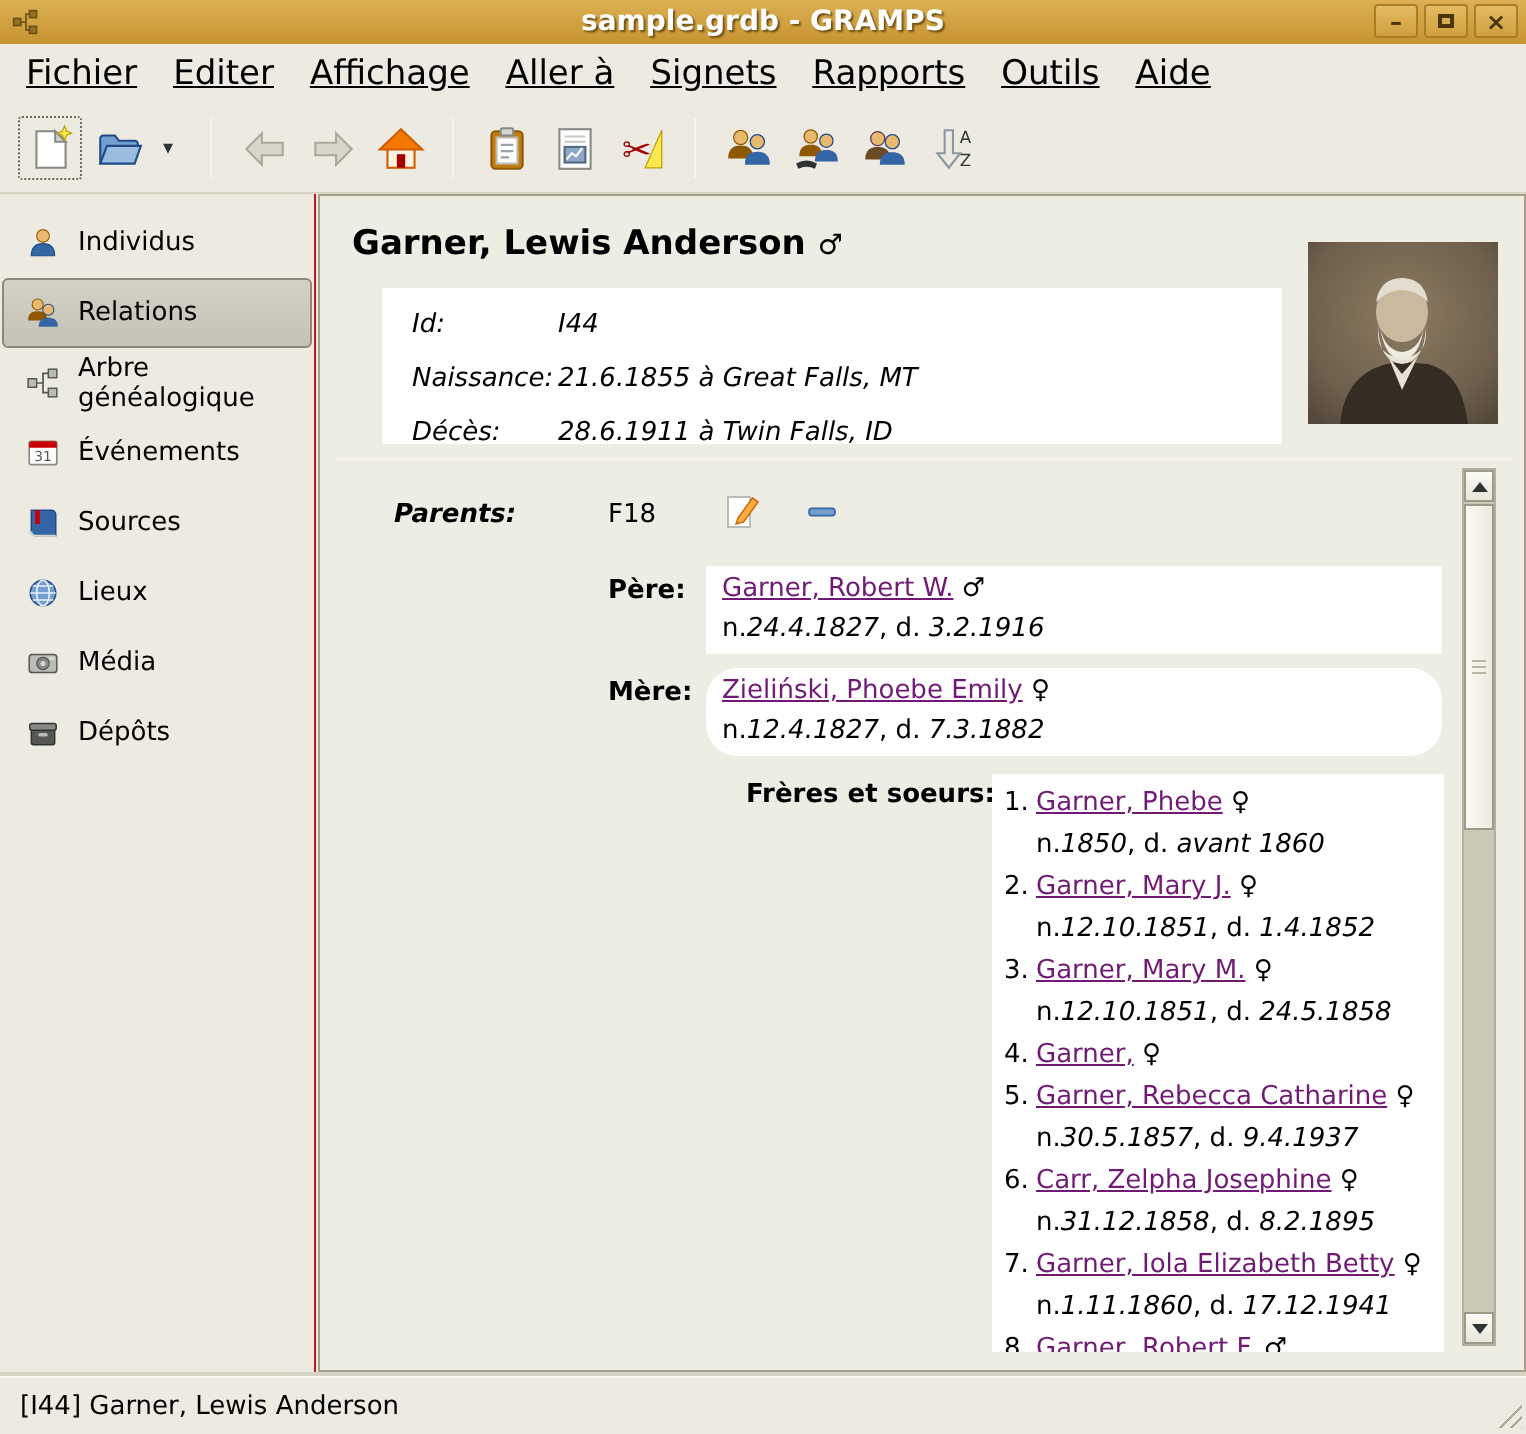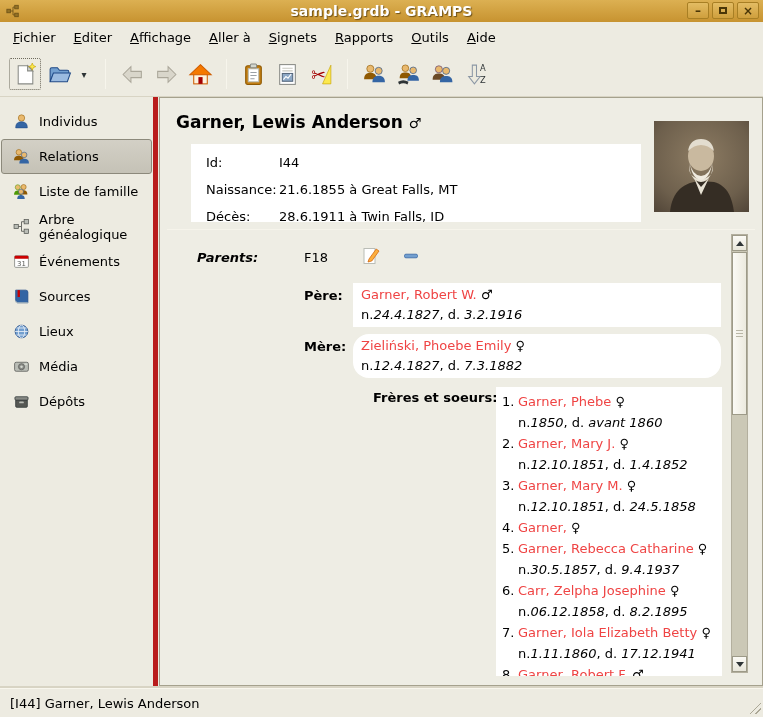--- a/index.html
+++ b/index.html
@@ -35,21 +35,21 @@
     cursor:default;
   }
   .max-glyph { width:8px; height:7px; border:2px solid #4a3608; display:block; }
 
   
   .menubar {
     position:absolute; left:0; top:22px; right:0; height:30px;
     background:#edebe1; display:flex; align-items:center; padding-left:4px;
   }
   .menu-item {
-    display:inline-block; padding:5px 9px; font-size:13px; cursor:default;
+    display:inline-block; padding:5px 9px; font-size:17px; cursor:default;text-decoration:underline;
   }
   .menu-item::first-letter { text-decoration: underline; }
 
   
   .toolbar {
     position:absolute; left:0; top:52px; right:0; height:45px;
     background:#edebe1; display:flex; align-items:center; padding-left:8px;
     border-bottom:1px solid #d8d4c4;
   }
   .tb-btn {
@@ -59,21 +59,21 @@
   .tb-btn.focused { outline:1px dotted #6d6a5c; outline-offset:-2px; }
   .tb-btn svg { width:25px; height:25px; }
   .tb-chevron { width:16px; height:34px; display:flex; align-items:center; justify-content:center;
     font-size:10px; color:#2e3436; margin-right:4px; }
   .tb-sep { width:1px; height:30px; background:#c6c2b0; border-right:1px solid #f7f5ec; margin:0 9px; flex:0 0 auto; }
   .disabled svg { opacity:.95; }
 
   
   .sidebar {
     position:absolute; left:0; top:97px; width:158px; bottom:29px;
-    background:#edebe1; border-right:5px solid #b91c1c; padding-top:7px;
+    background:#edebe1; border-right:1px solid #b91c1c; padding-top:7px;
   }
   .side-item {
     height:35px; display:flex; align-items:center; gap:9px;
     padding-left:11px; font-size:13px; cursor:default;
     border:1px solid transparent; margin:0 1px;
   }
   .side-item svg { width:17px; height:17px; flex:0 0 auto; }
   .side-item.selected {
     background: linear-gradient(#d3d0c6,#c5c2b6);
     border:1px solid #8c897b; border-radius:3px;
@@ -84,21 +84,21 @@
     position:absolute; left:159px; top:97px; right:0; bottom:31px;
     background:#eeede4; border:1px solid #a5a18d;
   }
   .person-title { position:absolute; left:16px; top:14px; font-size:17px; font-weight:bold; }
   .person-title .gender { font-size:14px; font-weight:normal; }
 
   .info-box {
     position:absolute; left:31px; top:46px; width:450px; height:78px;
     background:#fff; padding-top:5px;
   }
-  .info-row { display:flex; height:27px; align-items:center; }
+  .info-row { display:flex; height:27px; align-items:center;font-style:italic; }
   .info-label { width:88px; padding-left:15px; flex:0 0 auto; }
   .portrait { position:absolute; left:494px; top:23px; width:95px; height:91px; }
 
   .hsep { position:absolute; left:7px; right:7px; top:131px; height:1px; background:#ccc8b7; border-bottom:1px solid #f6f4eb; }
 
   .parents-label { position:absolute; left:37px; top:152px; font-weight:bold; font-style:italic; }
   .family-id { position:absolute; left:144px; top:152px; }
   .icon-btn { position:absolute; width:22px; height:22px; top:148px; cursor:default; }
   .icon-btn svg { width:20px; height:20px; }
   .edit-btn { left:201px; }
@@ -106,21 +106,21 @@
 
   .role-label { position:absolute; left:144px; font-weight:bold; }
   .father-label { top:190px; }
   .mother-label { top:241px; }
   .person-box {
     position:absolute; left:193px; width:368px; height:44px;
     background:#fff; padding:2px 0 0 8px; line-height:20px;
   }
   .father-box { top:185px; }
   .mother-box { top:236px;border-radius:16px; }
-  .plink { cursor:pointer; color:#ef4444; }
+  .plink { text-decoration:underline; cursor:pointer; color:#701a75; }
   .dates i { font-style:italic;text-align:center; }
 
   .siblings-label { position:absolute; left:213px; top:292px; font-weight:bold; white-space:nowrap; }
   .siblings-box {
     position:absolute; left:336px; top:289px; width:226px; height:289px;
     background:#fff; overflow:hidden; padding:4px 0 0 6px; line-height:21px;
   }
   .sib-num { display:inline-block; width:16px; }
   .sib-line2 { padding-left:16px; white-space:nowrap; }
   .sib-line1 { white-space:nowrap; }
@@ -297,31 +297,20 @@
       <span>Individus</span>
     </div>
     <div class="side-item selected">
       <svg viewBox="0 0 16 16">
         <circle cx="5.5" cy="4" r="2.6" fill="#e9b96e" stroke="#8f5902" stroke-width="0.5"></circle>
         <path d="M1 11.5 C1 8 3 7.2 5.5 7.2 s4.5 .8 4.5 4.3 Z" fill="#8f5902"></path>
         <circle cx="10.5" cy="6.5" r="2.6" fill="#e9b96e" stroke="#204a87" stroke-width="0.5"></circle>
         <path d="M6 14.5 C6 11 8 10.2 10.5 10.2 s4.5 .8 4.5 4.3 Z" fill="#3465a4"></path>
       </svg>
       <span>Relations</span>
-    </div>
-    <div class="side-item">
-      <svg viewBox="0 0 16 16">
-        <circle cx="4.5" cy="4" r="2.4" fill="#e9b96e" stroke="#4e9a06" stroke-width="0.5"></circle>
-        <path d="M1 11 C1 7.8 2.8 7 4.5 7 s3.5 .8 3.5 4 Z" fill="#4e9a06"></path>
-        <circle cx="10" cy="3.8" r="2.4" fill="#e9b96e" stroke="#8f5902" stroke-width="0.5"></circle>
-        <path d="M6.5 10.8 C6.5 7.6 8.3 6.8 10 6.8 s3.5 .8 3.5 4 Z" fill="#8f5902"></path>
-        <circle cx="7.5" cy="8.2" r="2.4" fill="#e9b96e" stroke="#204a87" stroke-width="0.5"></circle>
-        <path d="M4 15 C4 12 5.8 11.2 7.5 11.2 s3.5 .8 3.5 3.8 Z" fill="#3465a4"></path>
-      </svg>
-      <span>Liste de famille</span>
     </div>
     <div class="side-item">
       <svg viewBox="0 0 16 16">
         <rect x="1" y="6" width="4" height="4" fill="#babdb6" stroke="#555753" stroke-width="0.7"></rect>
         <rect x="10.5" y="1.5" width="4" height="4" fill="#babdb6" stroke="#555753" stroke-width="0.7"></rect>
         <rect x="10.5" y="10.5" width="4" height="4" fill="#babdb6" stroke="#555753" stroke-width="0.7"></rect>
         <path d="M5 8 H8 M8 8 V3.5 H10.5 M8 8 V12.5 H10.5" stroke="#555753" fill="none" stroke-width="0.8"></path>
       </svg>
       <span>Arbre généalogique</span>
     </div>
@@ -448,21 +437,21 @@
         </div>
         <div>
           <div class="sib-line1"><span class="sib-num">4.</span><span class="plink">Garner,</span><span>&nbsp;♀</span></div>
         </div>
         <div>
           <div class="sib-line1"><span class="sib-num">5.</span><span class="plink">Garner, Rebecca Catharine</span><span>&nbsp;♀</span></div>
           <div class="sib-line2 dates"><span>n.</span><i>30.5.1857</i><span>, d. </span><i>9.4.1937</i></div>
         </div>
         <div>
           <div class="sib-line1"><span class="sib-num">6.</span><span class="plink">Carr, Zelpha Josephine</span><span>&nbsp;♀</span></div>
-          <div class="sib-line2 dates"><span>n.</span><i>06.12.1858</i><span>, d. </span><i>8.2.1895</i></div>
+          <div class="sib-line2 dates"><span>n.</span><i>31.12.1858</i><span>, d. </span><i>8.2.1895</i></div>
         </div>
         <div>
           <div class="sib-line1"><span class="sib-num">7.</span><span class="plink">Garner, Iola Elizabeth Betty</span><span>&nbsp;♀</span></div>
           <div class="sib-line2 dates"><span>n.</span><i>1.11.1860</i><span>, d. </span><i>17.12.1941</i></div>
         </div>
         <div>
           <div class="sib-line1"><span class="sib-num">8.</span><span class="plink">Garner, Robert F.</span><span>&nbsp;♂</span></div>
         </div>
       </div>
 

